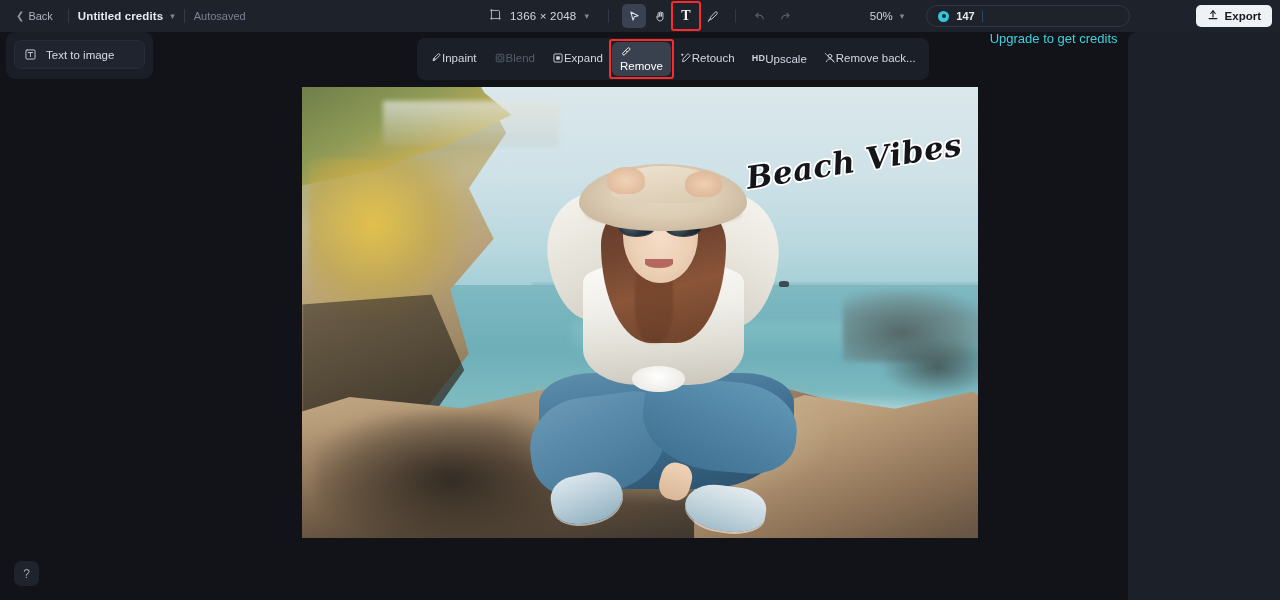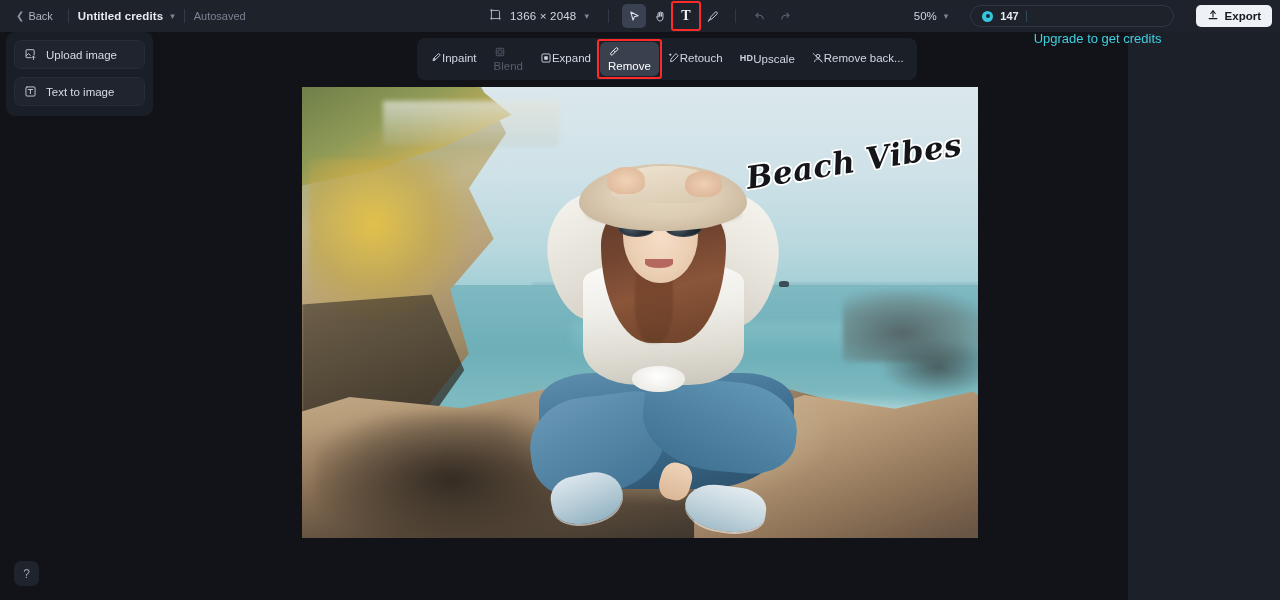--- a/index.html
+++ b/index.html
@@ -70,21 +70,21 @@
     content: ""; position: absolute; left: 3.5px; top: 3.5px;
     width: 4px; height: 4px; border-radius: 50%; background: #1b2430;
   }
   .credits-num { color: #e6eaf1; font-size: 11px; font-weight: bold; }
   .pill-sep { width: 1px; height: 11px; background: #31495c; }
   .upgrade-link { color: #3fd0e0; font-size: 13px; margin-top: 44px; }
   .export-btn {
     display: flex; align-items: center; gap: 6px;
     background: #eef1f6; color: #141821;
     font-size: 11.5px; font-weight: bold;
-    padding: 4px 11px; border-radius: 5px; height: 22px; cursor: pointer;
+    padding: 4px 11px; border-radius: 5px; height: 22px; cursor: pointer; margin-left: 44px;
   }
 
   
   .sidebar {
     position: absolute; left: 6px; top: 32px; width: 147px;
     background: #1a1e26; border-radius: 9px;
     padding: 8px 8px 10px 8px; z-index: 30;
   }
   .sidebar-head {
     display: flex; align-items: center; gap: 8px;
@@ -108,21 +108,21 @@
     display: flex; align-items: center; gap: 1px;
     padding: 4px 5px; z-index: 35;
   }
   .sub-btn {
     display: flex; align-items: flex-start; 
     padding: 4px 8px; border-radius: 6px;
     color: #d2d7e1; font-size: 11.5px; cursor: pointer;
     white-space: nowrap; position: relative;
   }
   .sub-btn.active { background: #39404e; color: #ffffff; flex-direction: column; }
-  .sub-btn.disabled { color: #565d6c; cursor: default; flex-direction: column; }
+  .sub-btn.disabled { color: #565d6c; cursor: default; }
   .sub-btn.hl-red::after {
     content: ""; position: absolute; left: -3px; top: -3px; right: -3px; bottom: -3px;
     border: 2px solid #ff2a2a; border-radius: 3px; pointer-events: none;
   }
   .hd-badge { font-size: 9px; font-weight: bold; letter-spacing: .3px; color: #cdd3dd; }
 
   
   .right-panel {
     position: absolute; right: 0; top: 32px; width: 152px; height: 568px;
     background: #1c2029; border-radius: 9px 0 0 0; z-index: 20;
@@ -487,31 +487,20 @@
         <span>Export</span>
       </div>
     </div>
   </div>
 
   <div class="right-panel"></div>
   <div class="right-panel-lower"></div>
 
   <div class="sidebar">
 
-    <div class="side-item">
-      <span class="side-icon">
-        <svg width="13" height="13" viewBox="0 0 16 16" fill="none" stroke="#c2c8d3" stroke-width="1.2" stroke-linecap="round" stroke-linejoin="round">
-          <path d="M12.5 8.5 V3 a.9.9 0 0 0-.9-.9 H3.4 a.9.9 0 0 0-.9.9 V11 a.9.9 0 0 0 .9.9 H8.5"></path>
-          <path d="M2.6 9.6 L5.4 7 L7.8 9"></path>
-          <path d="M11.6 10 V14.2"></path>
-          <path d="M9.9 11.7 L11.6 10 L13.3 11.7"></path>
-        </svg>
-      </span>
-      <span class="lbl">Upload image</span>
-    </div>
 
     <div class="side-item">
       <span class="side-icon">
         <svg width="13" height="13" viewBox="0 0 16 16" fill="none" stroke="#c2c8d3" stroke-width="1.2" stroke-linecap="round" stroke-linejoin="round">
           <rect x="2.4" y="2.4" width="11.2" height="11.2" rx="1.3"></rect>
           <path d="M5.2 5.6 H10.6"></path>
           <path d="M7.9 5.6 V10.6"></path>
         </svg>
       </span>
       <span class="lbl">Text to image</span>

